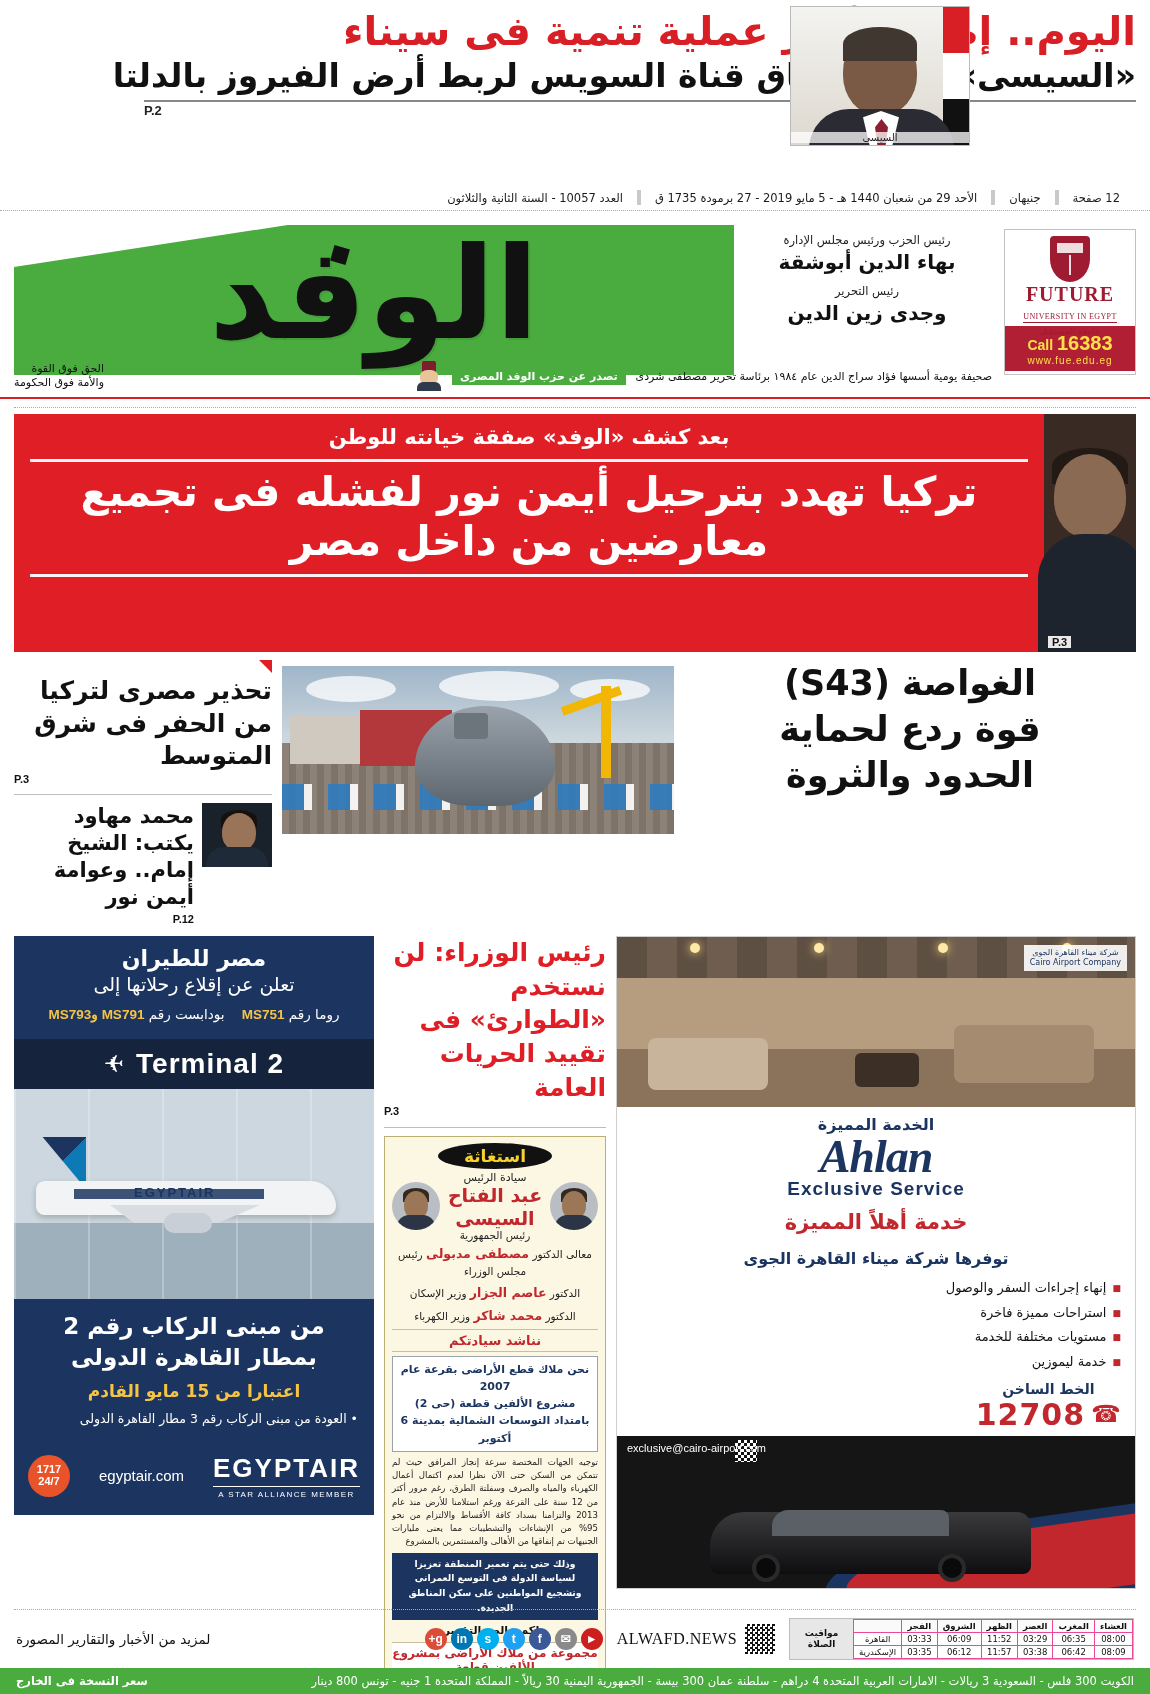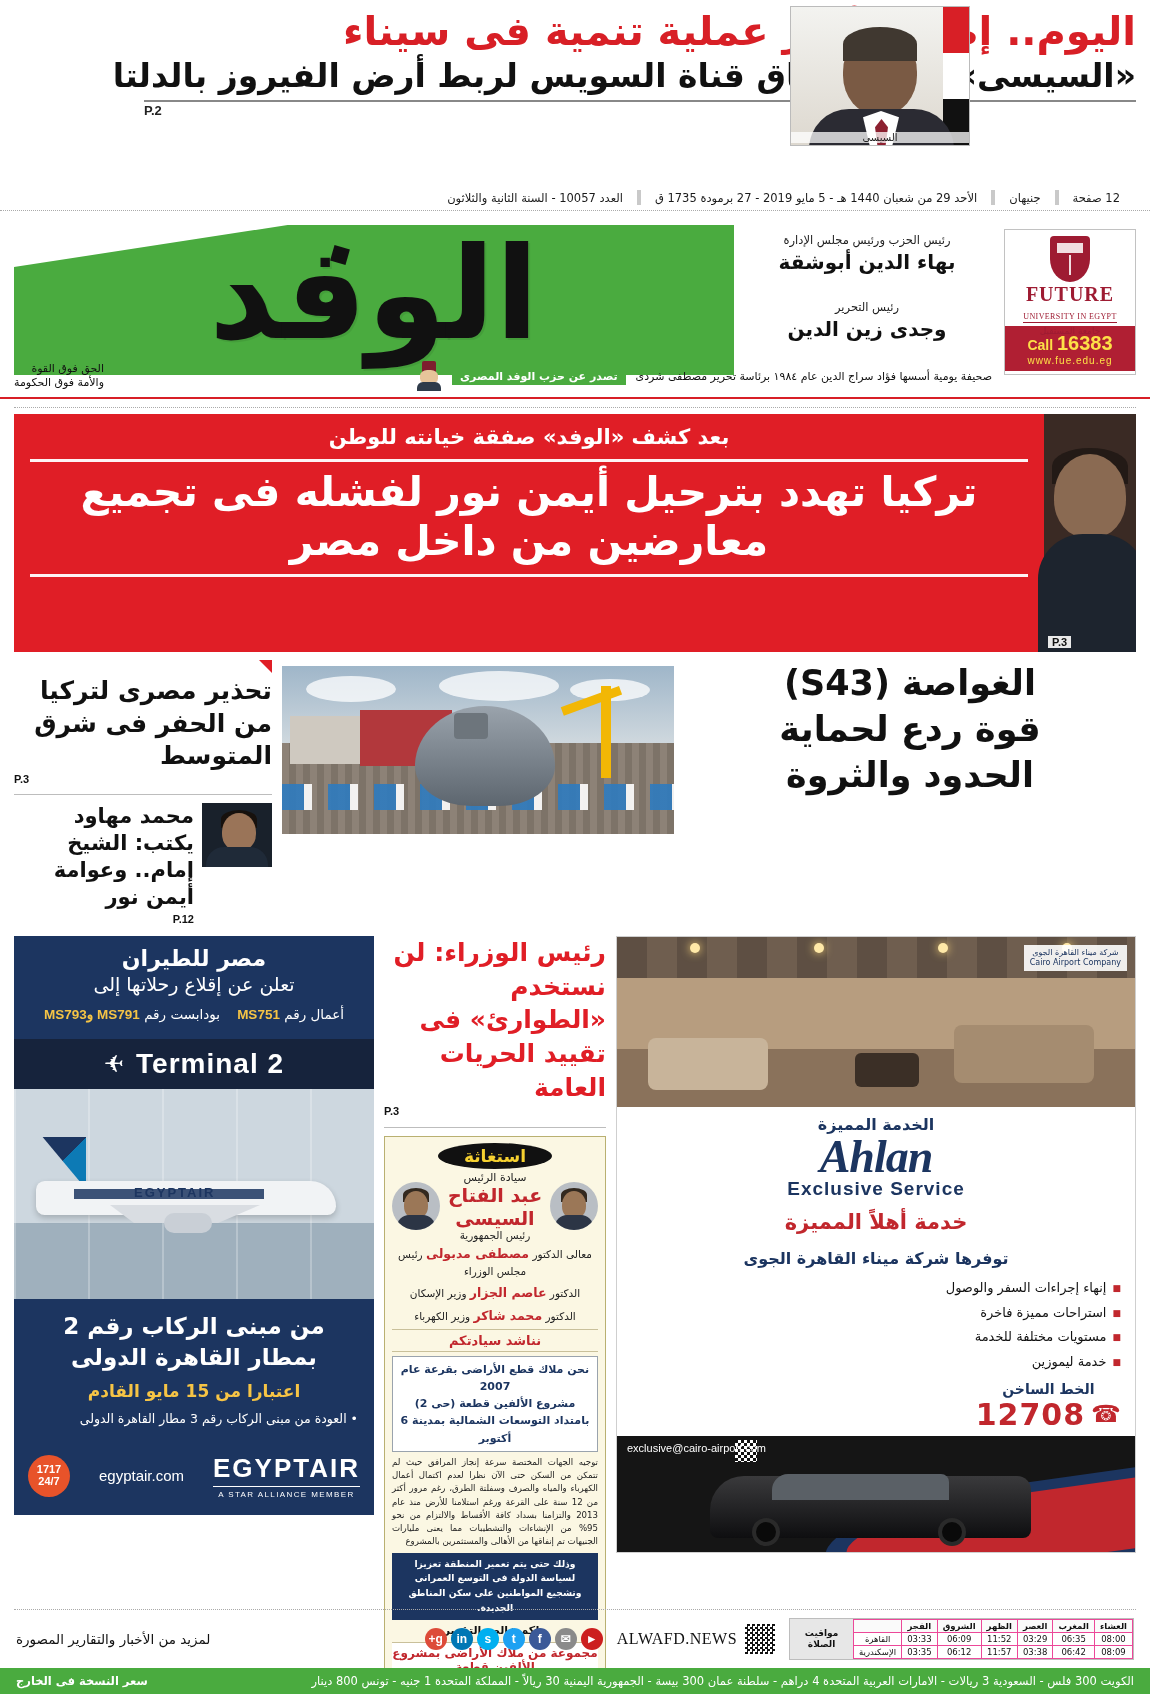--- a/index.html
+++ b/index.html
@@ -78,21 +78,21 @@
     display:inline-block; padding-bottom:1px; margin-top:1px;}
   .fue-ar { color:#9e1b32; font-size:9px; margin-top:3px; letter-spacing:3px;}
   .fue-call { background:#b01f33; color:#fde047; padding:6px 0 5px; }
   .fue-call-line { font-family:"Liberation Sans", sans-serif; font-size:14px; font-weight:bold; }
   .fue-call-line .big { font-size:20px; }
   .fue-url { font-size:10px; letter-spacing:1px; font-family:"Liberation Sans", sans-serif; }
 
   .editors { position: absolute; right: 158px; top: 22px; width: 250px; text-align: center; }
   .ed-role { font-size: 11.5px; color:#222; }
   .ed-name { font-size: 20px; font-weight: bold; color:#111; margin-top: 3px; }
-  .ed-block2 { margin-top: 26px; }
+  .ed-block2 { margin-top: 10px; }
 
   .logo-wrap { position:absolute; left: 14px; top: 14px; width: 720px; height: 150px; }
   .green-shape { position:absolute; inset:0;
     background:#4aab3f;
     clip-path: polygon(100% 0, 100% 100%, 0 100%, 0 28%, 38% 0);
   }
   .logo-ar {
     position:absolute; left: 0; right: 0; top: 2px; text-align: center;
     color:#111; font-size: 128px; font-weight: bold; line-height: 1.05;
     text-shadow: 2px 2px 0 rgba(0,0,0,.07);
@@ -288,21 +288,21 @@
   .ah-t2 { text-align:center; color:#1c3560; font-size:16px; font-weight:bold; margin-top:15px;}
   .ah-list { padding: 8px 14px 4px; text-align:right; }
   .ah-li { font-size:13px; color:#111; line-height:1.9; }
   .ah-li::before { content:"\25A0"; color:#c1272d; font-size:9px; margin-left:6px;
     display:inline-block; vertical-align:middle; }
   .ah-hot { display:flex; align-items:center; justify-content:flex-start;
     gap:10px; padding: 2px 14px 4px; }
   .ah-hot-l { color:#1c3560; font-size:14px; font-weight:bold; }
   .ah-num { color:#c1272d; font-size:30px; font-weight:bold; letter-spacing:1px; }
   .ah-phone { font-size:24px; color:#c1272d; }
-  .ah-car { height: 116px; position:relative; overflow:hidden; background:#151515; }
+  .ah-car { height: 152px; position:relative; overflow:hidden; background:#151515; }
   .ah-carbody { position:absolute; left:18%; bottom:14px; width:62%; height:62px;
     background: linear-gradient(180deg,#3a3a3c,#0e0e10); border-radius: 34px 14px 8px 8px; }
   .ah-win { position:absolute; left:30%; bottom:52px; width:34%; height:26px;
     background:#5a6066; border-radius:16px 8px 0 0; }
   .ah-wheel { position:absolute; bottom:6px; width:28px; height:28px; border-radius:50%;
     background:#0a0a0a; border:4px solid #2a2a2a; }
   .ah-swoosh { position:absolute; right:-10%; bottom:-24px; width:70%; height:90px;
     background:#1c3560; border-radius:50% 0 0 50%; transform: rotate(-8deg); }
   .ah-swoosh2 { position:absolute; right:-6%; bottom:-14px; width:62%; height:70px;
     background:#c1272d; border-radius:50% 0 0 50%; transform: rotate(-8deg); }
@@ -585,21 +585,21 @@
           <div class="ap-sign">مجموعة من ملاك الأراضى بمشروع الألفين قطعة</div>
         </div>
       </div>
 
       <div class="col-egyptair">
         <div class="ea-top">
           <div class="ea-t1">مصر للطيران</div>
           <div class="ea-t2">تعلن عن إقلاع رحلاتها إلى</div>
           <div class="ea-routes">
             <div>
-              <span>أعمال</span>
+              <span>روما</span>
               <span>رقم</span>
               <span class="code">MS751</span>
               &nbsp;&nbsp;
               <span>بودابست</span>
               <span>رقم</span>
               <span class="code">MS791 وMS793</span>
             </div>
           </div>
         </div>
         <div class="ea-term">

